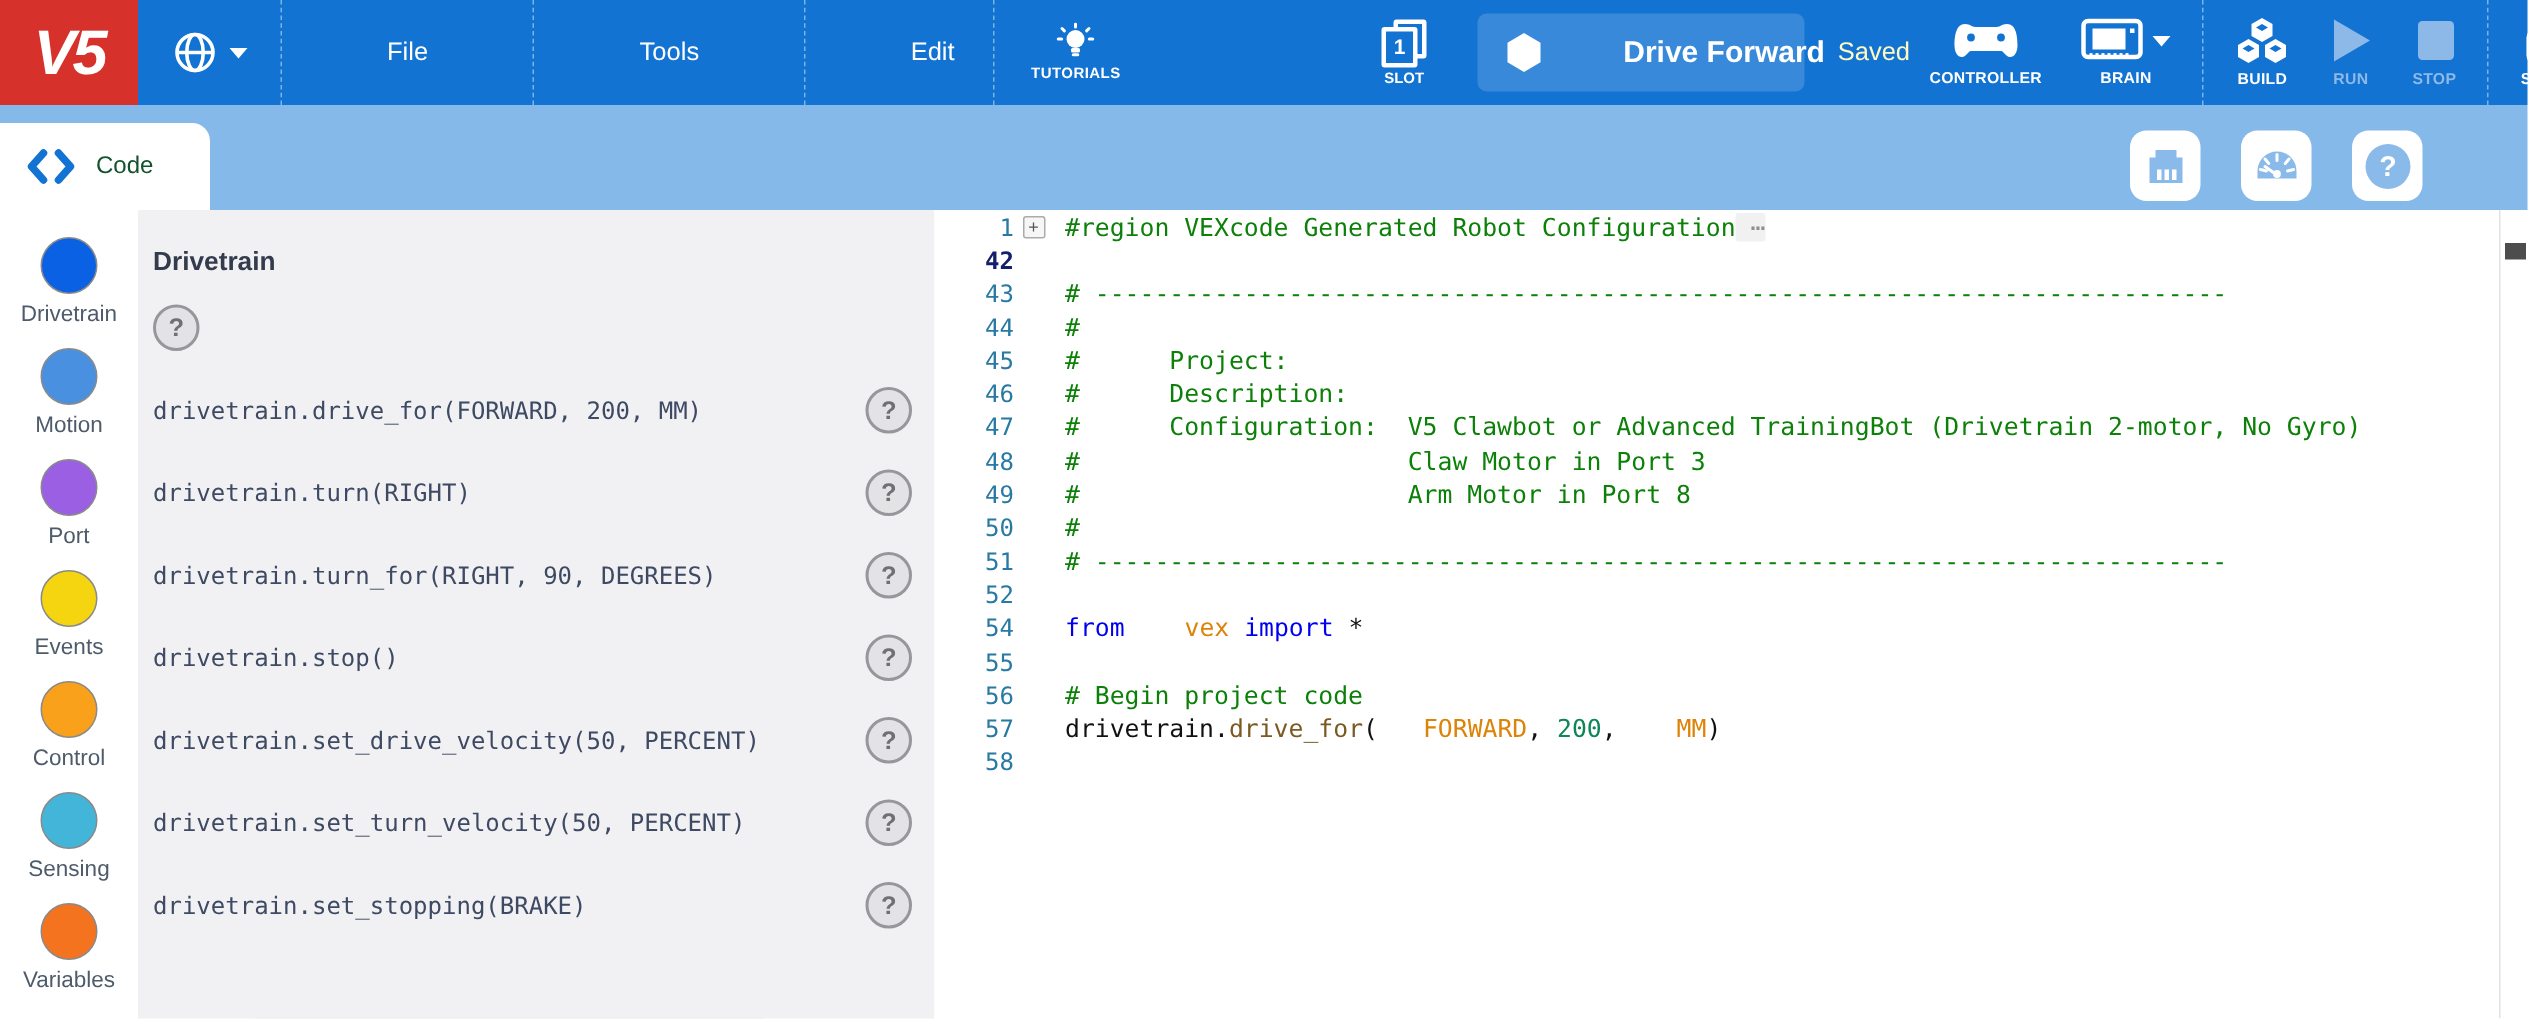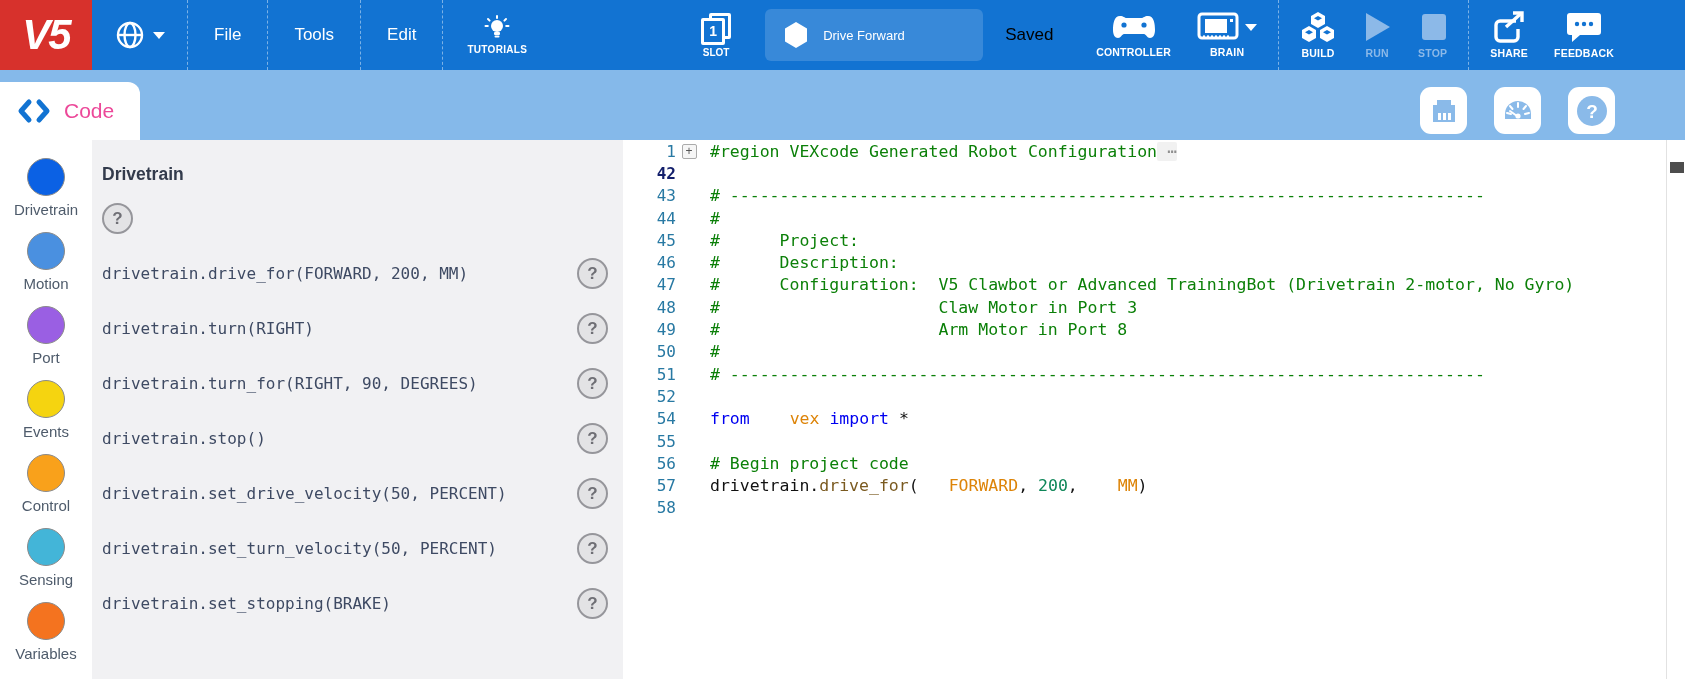--- a/index.html
+++ b/index.html
@@ -6,21 +6,21 @@
   html,body { width:1685px; height:679px; overflow:hidden;
     font-family:"Liberation Sans", sans-serif; background:#ffffff; }
 
   
   .topbar { position:absolute; left:0; top:0; width:1685px; height:70px;
     background:#1273d2; display:flex; align-items:center; color:#fff; }
   .logo { width:92px; height:70px; background:#d7312c; display:flex;
     align-items:center; justify-content:center; flex:none; }
   .logo span { font-size:42px; font-weight:bold; font-style:italic;
     letter-spacing:-2px; font-family:"Liberation Sans", sans-serif; }
-  .menu-group { display:flex; align-items:center; height:70px; }
+  .menu-group { display:flex; align-items:center; height:70px;gap:44px; }
   .vsep { border-left:1px dashed rgba(255,255,255,.45); height:70px; }
   .globe-wrap { display:flex; align-items:center; gap:7px; padding:0 22px; cursor:pointer; }
   .caret { width:0; height:0; border-left:6px solid transparent;
     border-right:6px solid transparent; border-top:7px solid #fff; }
   .menu-item { padding:0 26px; height:70px; display:flex; align-items:center;
     font-size:17px; cursor:pointer; }
   .tutorials { display:flex; flex-direction:column; align-items:center;
     justify-content:center; gap:3px; padding:0 24px; height:70px; cursor:pointer; }
   .tutorials .lbl { font-size:10px; font-weight:bold; letter-spacing:.3px; }
   .slot { display:flex; flex-direction:column; align-items:center; gap:2px;
@@ -29,38 +29,38 @@
   .slot-icon { position:relative; width:30px; height:32px; }
   .slot-icon .back { position:absolute; right:0; top:0; width:22px; height:26px;
     border:3px solid #fff; border-radius:2px; }
   .slot-icon .front { position:absolute; left:0; bottom:0; width:24px; height:27px;
     background:#1273d2; border:3px solid #fff; border-radius:2px;
     display:flex; align-items:center; justify-content:center;
     font-size:14px; font-weight:bold; }
   .project-chip { margin-left:34px; width:218px; height:52px;
     background:rgba(255,255,255,.16); border-radius:6px; display:flex;
     align-items:center; gap:14px; padding:0 18px; cursor:pointer; }
-  .project-chip .name { font-size:13px; font-weight:400; white-space:nowrap; }
-  .saved { margin-left:22px; font-size:17px; color:#000000; }
+  .project-chip .name { font-size:20px; font-weight:700; white-space:nowrap;margin-left:39px; }
+  .saved { margin-left:22px; font-size:17px; color:#fef9c3; }
   .right-cluster { margin-left:auto; margin-right:58px; display:flex;
     align-items:center; height:70px; }
   .tb-btn { display:flex; flex-direction:column; align-items:center;
     justify-content:center; gap:4px; height:78px; padding:0 13px; cursor:pointer; }
   .tb-btn .lbl { font-size:10.5px; font-weight:bold; letter-spacing:.2px; }
   .tb-btn.disabled { cursor:default; }
   .tb-btn.disabled .lbl { color:#8cb9e8; }
   .brain-row { display:flex; align-items:center; gap:6px; }
 
   
   .subbar { position:absolute; left:0; top:70px; width:1685px; height:70px;
     background:#85b9ea; }
   .code-tab { position:absolute; left:0; bottom:0; width:140px; height:58px;
     background:#ffffff; border-radius:0 12px 0 0; display:flex; align-items:center;
     gap:12px; padding-left:16px; cursor:pointer; }
-  .code-tab .tab-label { font-size:21px; color:#ec4899; }
+  .code-tab .tab-label { font-size:16px; color:#14532d; }
   .subbar-right { position:absolute; right:70px; top:17px; display:flex; gap:27px; }
   .sq-btn { width:47px; height:47px; background:#fff; border-radius:11px;
     display:flex; align-items:center; justify-content:center; cursor:pointer; }
 
   
   .cat-sidebar { position:absolute; left:0; top:140px; width:92px; height:539px;
     background:#fff; display:flex; flex-direction:column; align-items:center;
     padding-top:18px; }
   .cat { display:flex; flex-direction:column; align-items:center; gap:5px;
     margin-bottom:14px; cursor:pointer; }

